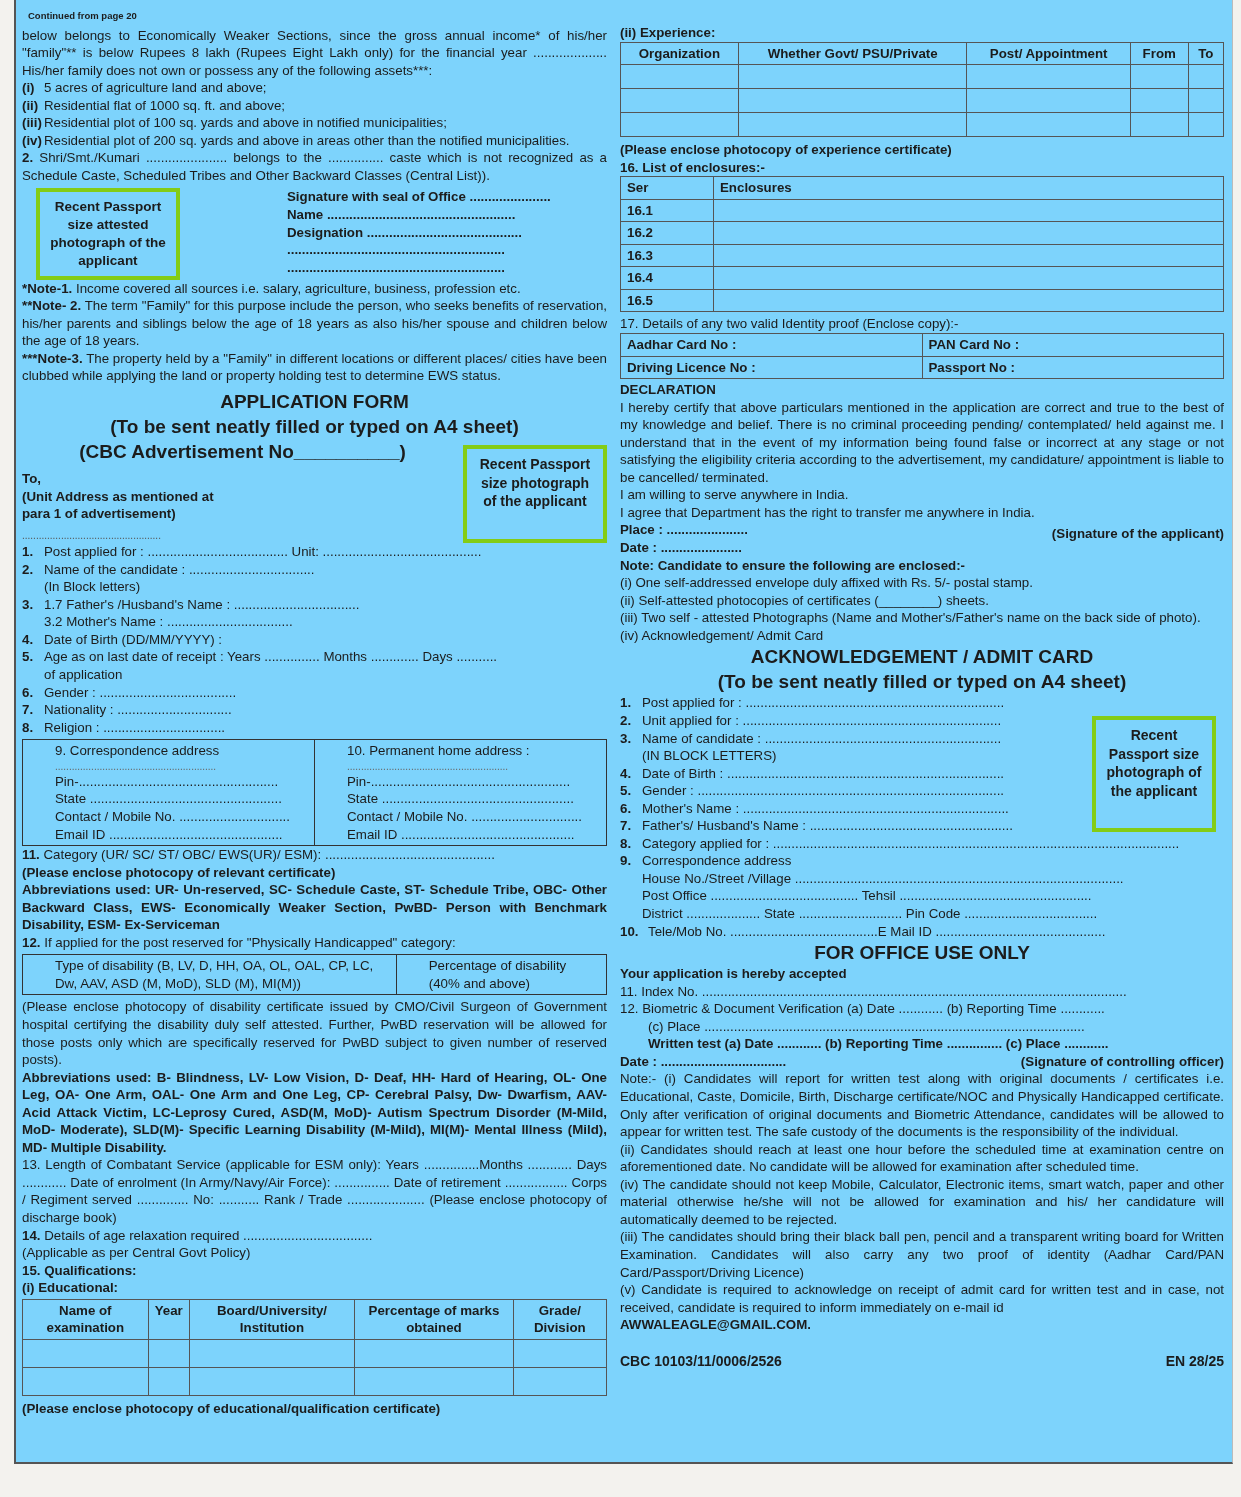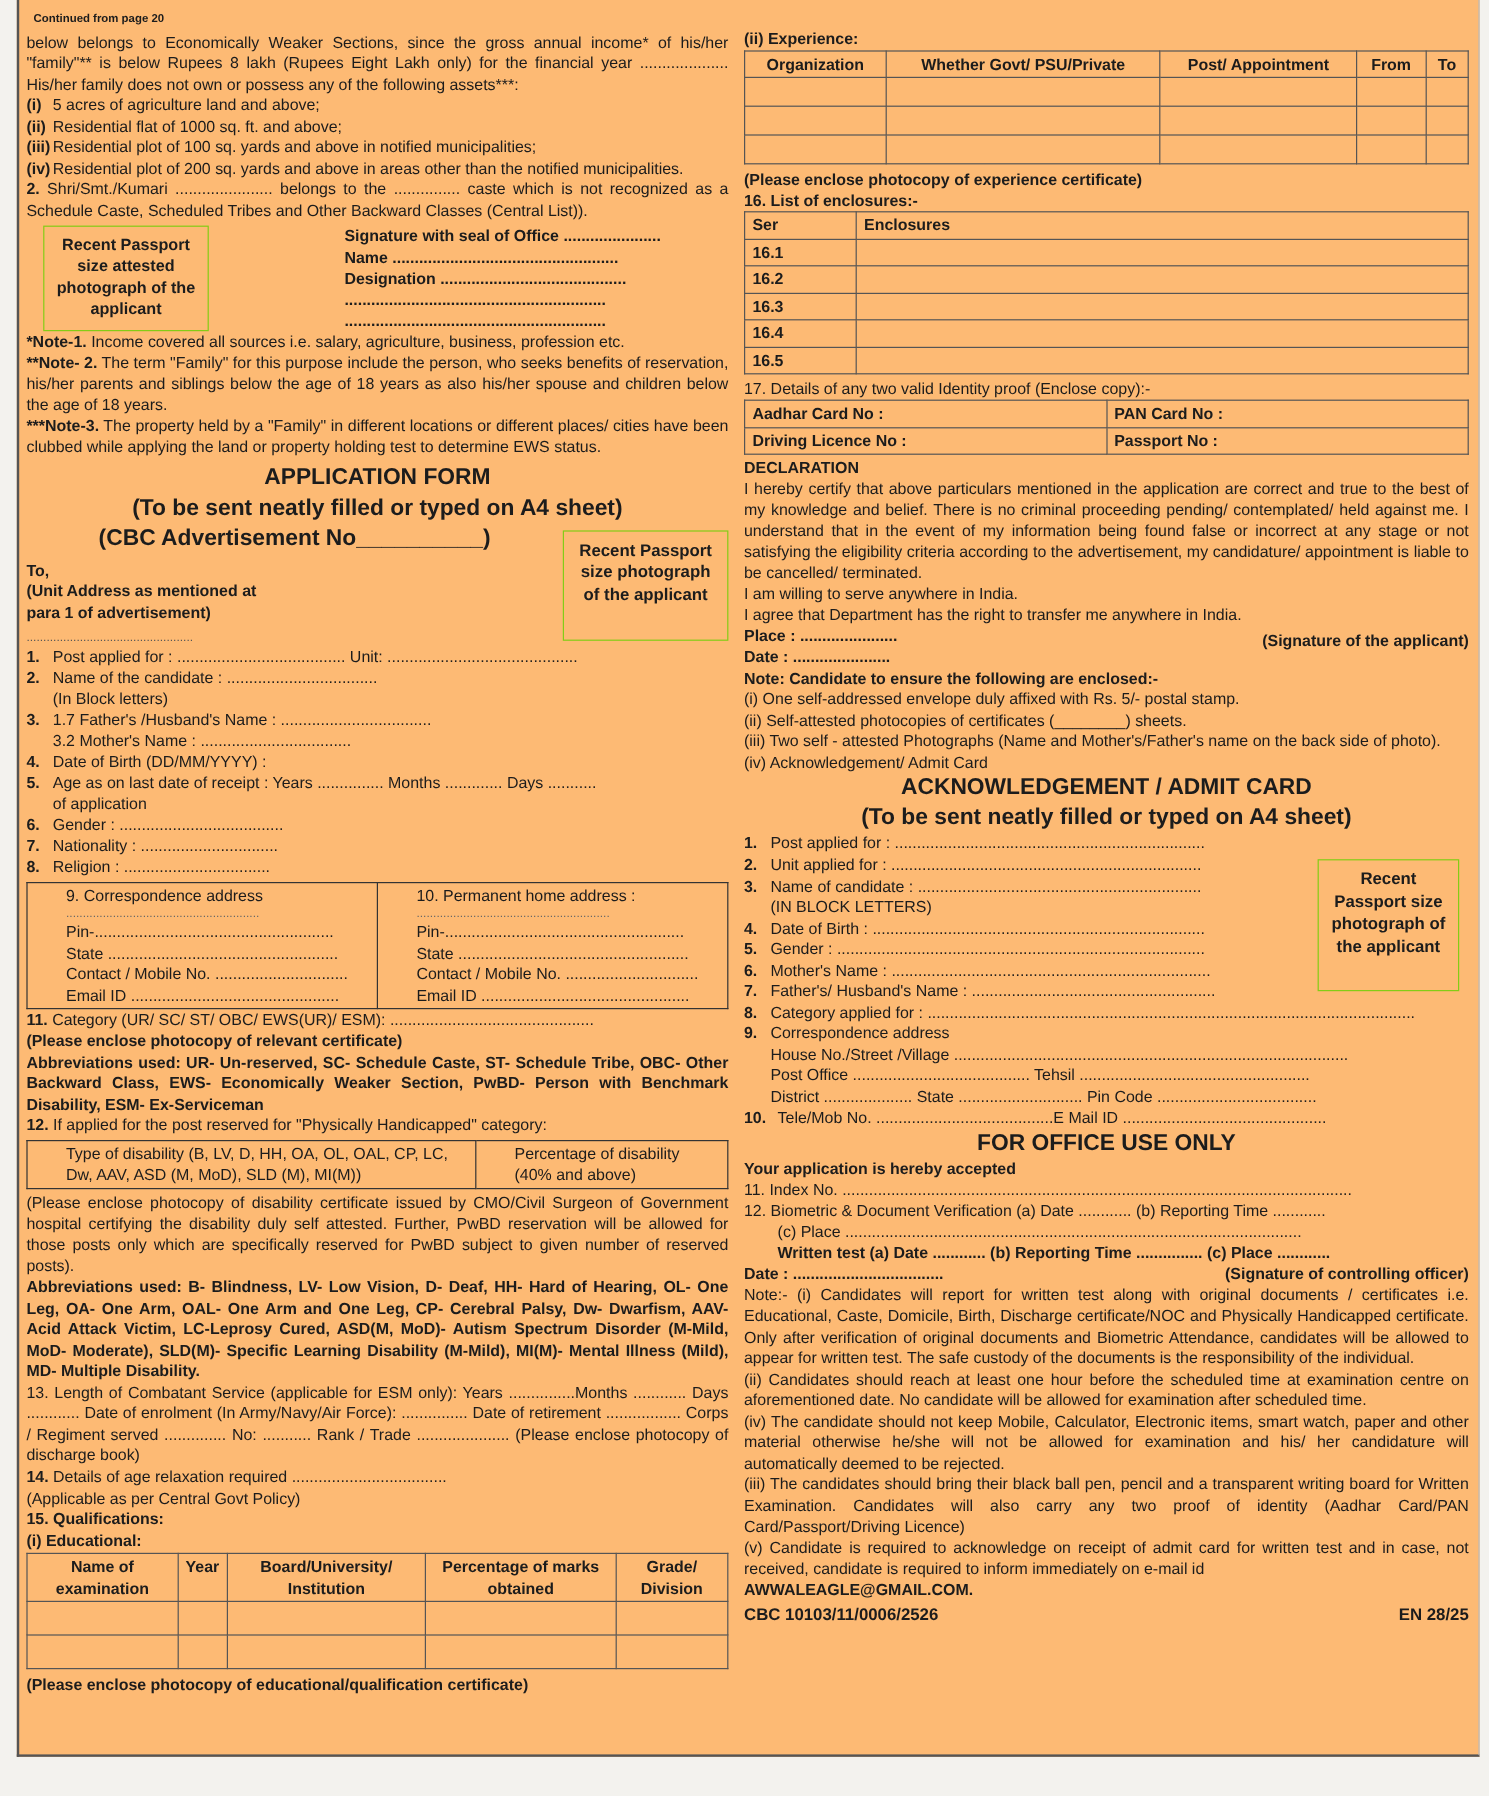--- a/index.html
+++ b/index.html
@@ -1,31 +1,31 @@
 <!DOCTYPE html>
 <html><head>
 <meta charset="utf-8">
 <style>
   html,body{margin:0;padding:0;background:#f3f2ee;}
   body{width:1241px;height:1497px;overflow:hidden;position:relative;font-family:"Liberation Sans",sans-serif;color:#1c1c1c;font-size:13.3px;line-height:1.32;}
-  .page{position:absolute;left:14px;top:0;width:1216px;height:1462px;background:#fdba74;border-left:2px solid #555;border-bottom:2px solid #555;border-right:1px solid #bbb;}
+  .page{position:absolute;left:14px;top:0;width:1216px;height:1462px;background:#7dd3fc;border-left:2px solid #555;border-bottom:2px solid #555;border-right:1px solid #bbb;}
   .col{position:absolute;top:0;}
   .left{left:6px;width:585px;}
   .right{left:604px;width:604px;}
   .b{font-weight:bold;}
   .just{text-align:justify;}
   p{margin:0;}
   .cont{font-size:9.5px;font-weight:bold;margin:10px 0 4px 6px;}
   .item{display:flex;}
   .item .n{width:22px;flex:none;font-weight:bold;}
   .row{display:flex;justify-content:space-between;}
   table{border-collapse:collapse;width:100%;}
   td,th{border:1px solid #555;padding:2px 6px;vertical-align:top;}
   th{font-weight:bold;text-align:center;}
-  .photo{border:1px solid #84cc16;text-align:center;font-weight:bold;padding:6px 8px;}
+  .photo{border:4px solid #84cc16;text-align:center;font-weight:bold;padding:6px 8px;}
   .addr td{border:1.5px solid #333;padding-left:32px;}
   .hdr{font-weight:bold;text-align:center;font-size:19px;}
 </style>
 </head>
 <body>
 
 <div class="page">
 
   <div class="col left">
     <div class="cont">Continued from page 20</div>
@@ -366,18 +366,18 @@
     <div class="row">
       <span class="b">Date : ..................................</span>
       <span class="b">(Signature of controlling officer)</span>
     </div>
     <p class="just">Note:- (i) Candidates will report for written test along with original documents / certificates i.e. Educational, Caste, Domicile, Birth, Discharge certificate/NOC and Physically Handicapped certificate. Only after verification of original documents and Biometric Attendance, candidates will be allowed to appear for written test. The safe custody of the documents is the responsibility of the individual.</p>
     <p class="just">(ii) Candidates should reach at least one hour before the scheduled time at examination centre on aforementioned date. No candidate will be allowed for examination after scheduled time.</p>
     <p class="just">(iv) The candidate should not keep Mobile, Calculator, Electronic items, smart watch, paper and other material otherwise he/she will not be allowed for examination and his/ her candidature will automatically deemed to be rejected.</p>
     <p class="just">(iii) The candidates should bring their black ball pen, pencil and a transparent writing board for Written Examination. Candidates will also carry any two proof of identity (Aadhar Card/PAN Card/Passport/Driving Licence)</p>
     <p class="just">(v) Candidate is required to acknowledge on receipt of admit card for written test and in case, not received, candidate is required to inform immediately on e-mail id</p>
     <p class="b">AWWALEAGLE@GMAIL.COM.</p>
-    <div class="row b" style="margin-top:2px;font-size:14px;">
+    <div class="row b" style="margin-top:18px;font-size:14px;">
       <span>CBC 10103/11/0006/2526</span>
       <span>EN 28/25</span>
     </div>
   </div>
 </div>
 
 </body></html>

